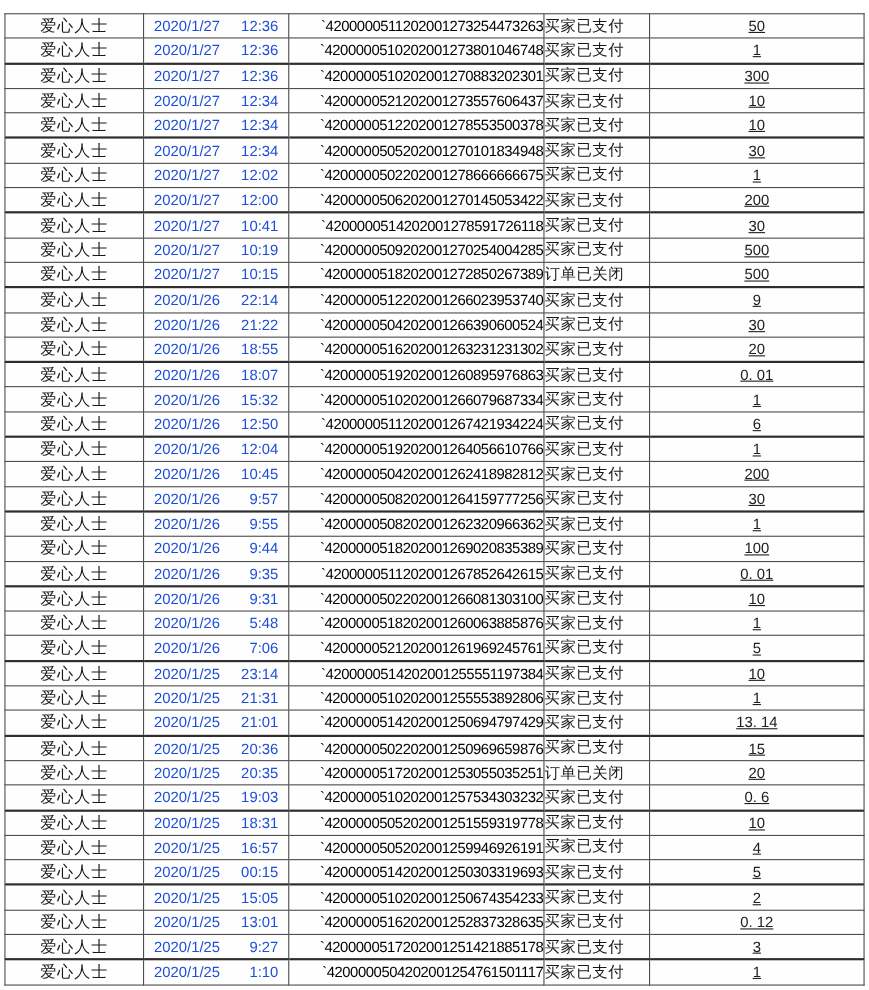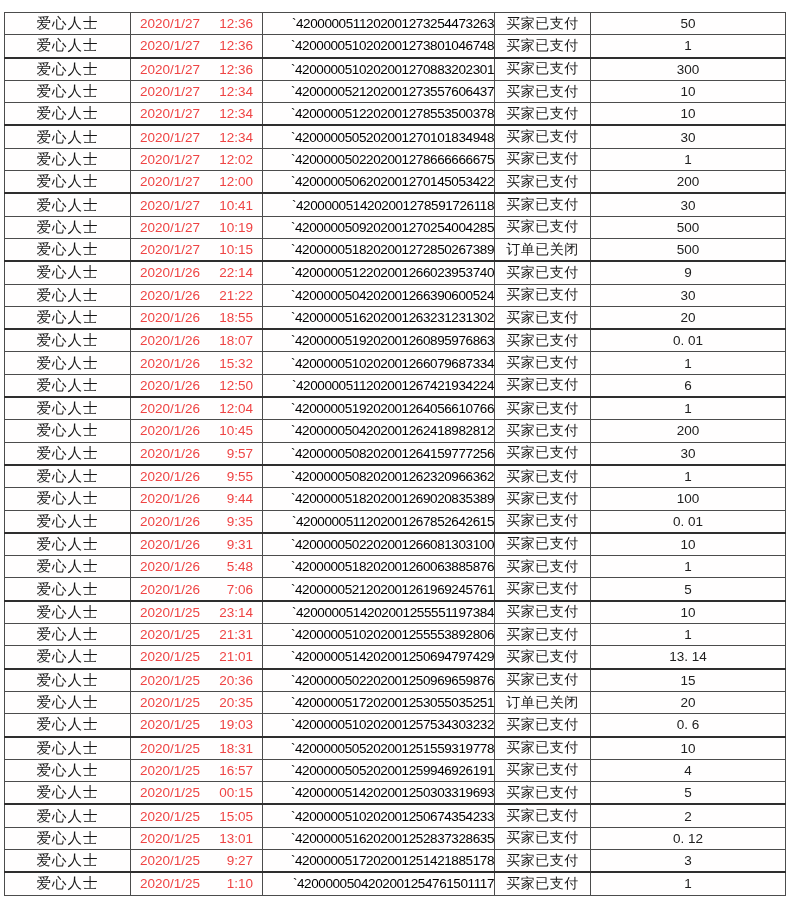--- a/index.html
+++ b/index.html
@@ -39,40 +39,40 @@
     color:#181818;
   }
   .c-date{
     font-size:13.5px;
     display:flex;
     align-items:center;
     justify-content:space-between;
     padding:0 9px;
     height:21.3px;
     border:none;
-    color:#ef4444;
+    color:#1d4ed8;
   }
   td.c-date-cell{padding:0;}
   .c-order{
     font-size:13.5px;
     text-align:right;
     padding-left:2px;
     letter-spacing:-0.4px;
     color:#000000;
   }
   .c-status{
     font-size:14px;
-    text-align:center;
     letter-spacing:0.5px;
     color:#181818;
   }
   .c-amount{
     font-size:13.5px;
     text-align:center;
     color:#202020;
+    text-decoration:underline;
   }
 </style>
 </head>
 <body>
 
 <div class="page">
   <table class="donations">
     <colgroup>
       <col class="w-donor">
       <col class="w-date">

